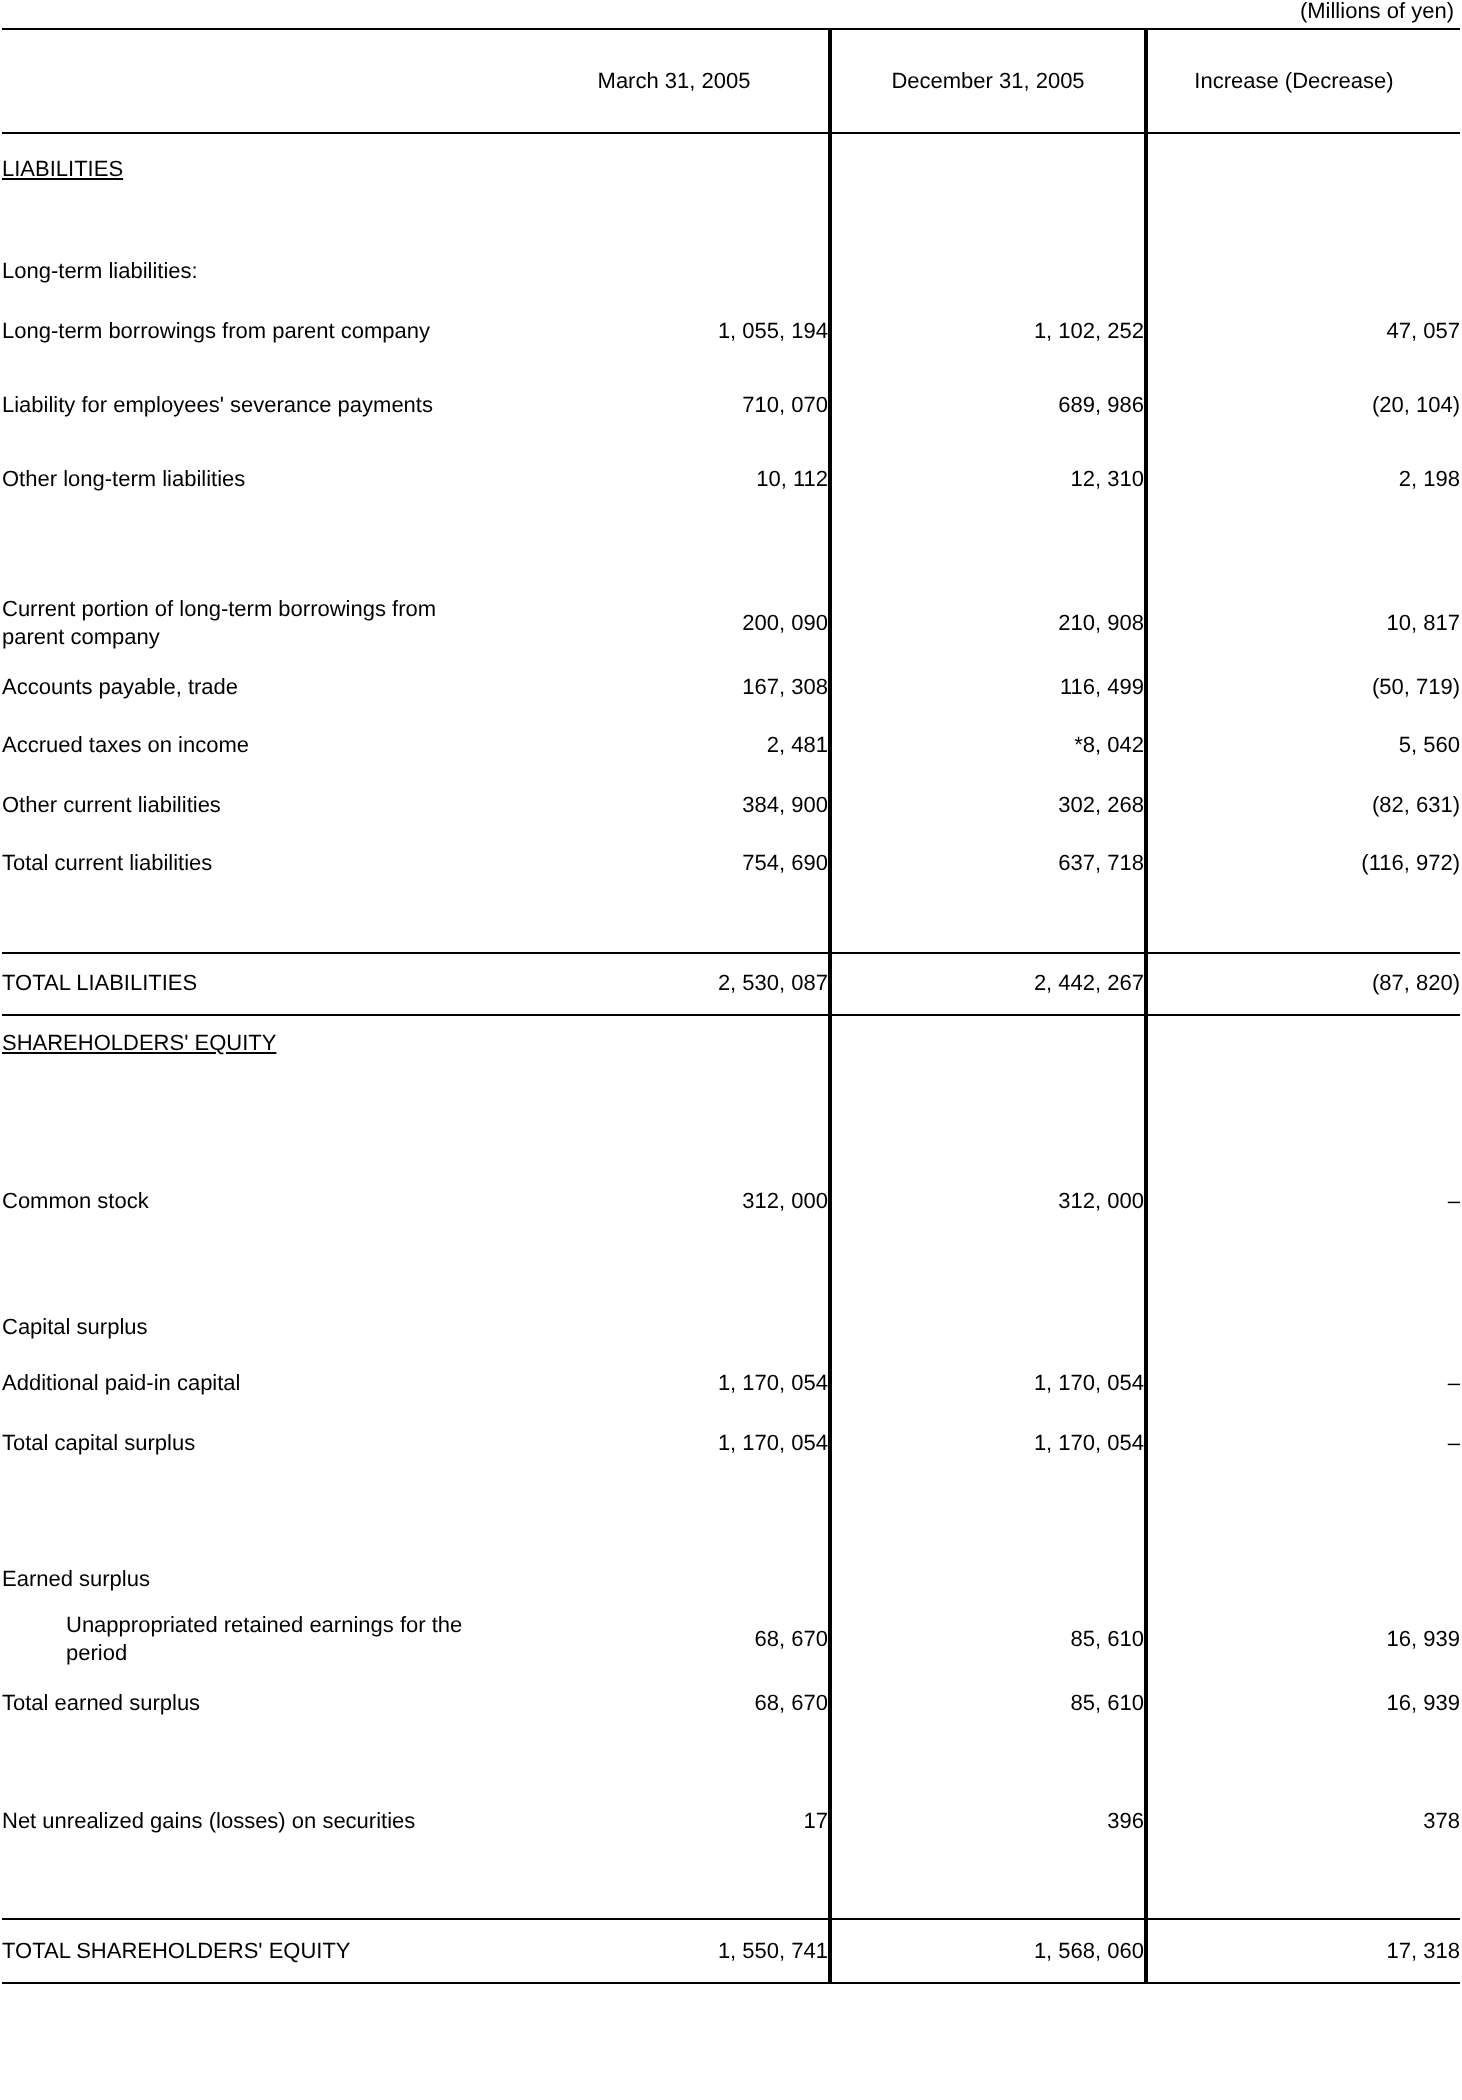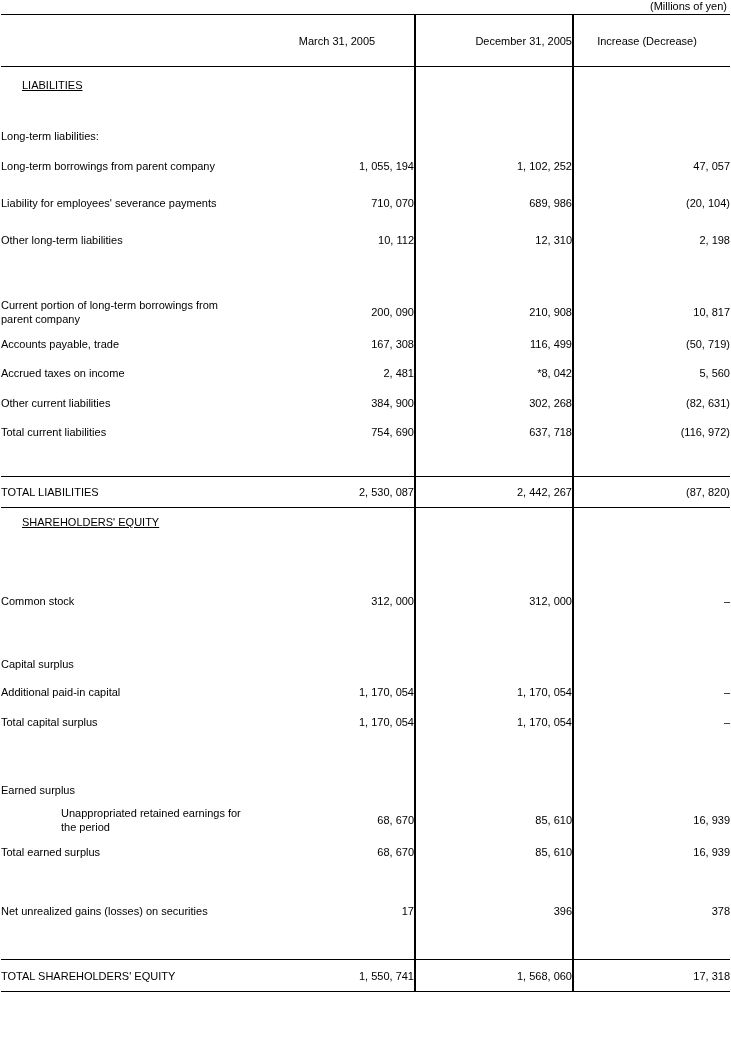--- a/index.html
+++ b/index.html
@@ -74,21 +74,21 @@
   td.num.curr {
     border-left: 2px solid #000;
     border-right: 2px solid #000;
   }
 
   
   tr.rule-above > td { border-top: 1px solid #000; }
   tr.rule-below > td { border-bottom: 1px solid #000; }
 
   
-  .u { text-decoration: underline; padding-left: 21px; }
+  .u { text-decoration: underline; }
   .ind0 { padding-left: 4px; }    
   .ind1 { padding-left: 27px; }   
   .ind2 { padding-left: 46px; }   
   .wrap { white-space: normal; line-height: 14px; }
   .nw   { white-space: nowrap; }
 
   
   td.sp { height: 1px; }
 </style>
 </head>
@@ -103,21 +103,21 @@
       <col class="c-label">
         <col class="c-prev">
         <col class="c-curr">
         <col class="c-diff">
     </colgroup>
     <tbody>
 
       <tr class="rule-above rule-below">
         <td class="lbl" style="height:51px"></td>
         <td class="num" style="text-align:center;padding-right:0">March 31, 2005</td>
-        <td class="num curr" style="padding-right:0">December 31, 2005</td>
+        <td class="num curr" style="text-align:center;padding-right:0">December 31, 2005</td>
         <td class="num" style="text-align:center;padding-right:10px">Increase (Decrease)</td>
       </tr>
 
       <tr>
         <td class="lbl ind1" style="height:36px"><span class="u">LIABILITIES</span></td>
         <td class="num"></td>
         <td class="num curr"></td>
         <td class="num"></td>
       </tr>
 
@@ -271,21 +271,21 @@
       </tr>
 
       <tr>
         <td class="lbl ind0 nw" style="height:27px">Earned surplus</td>
         <td class="num"></td>
         <td class="num curr"></td>
         <td class="num"></td>
       </tr>
 
       <tr>
-        <td class="lbl ind2 wrap" style="height:34px;padding-left:60px;padding-right:6px">Unappropriated retained earnings for the period</td>
+        <td class="lbl ind2 wrap" style="height:34px;padding-left:32px;padding-right:6px">Unappropriated retained earnings for the period</td>
         <td class="num">68, 670</td>
         <td class="num curr">85, 610</td>
         <td class="num">16, 939</td>
       </tr>
 
       <tr>
         <td class="lbl ind1 nw" style="height:30px">Total earned surplus</td>
         <td class="num">68, 670</td>
         <td class="num curr">85, 610</td>
         <td class="num">16, 939</td>

